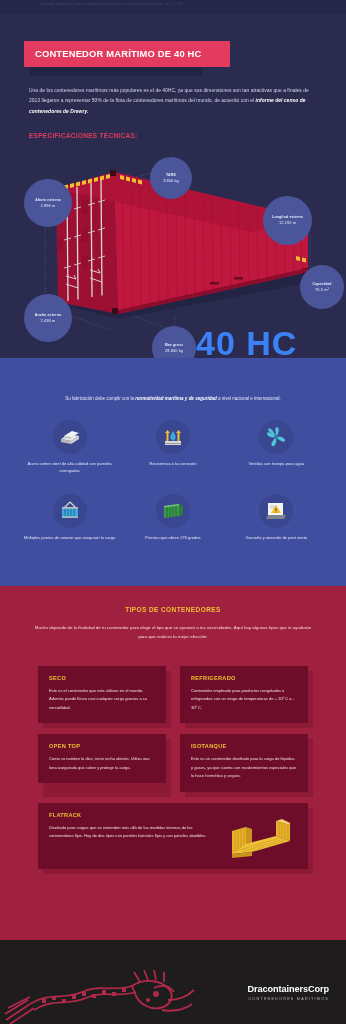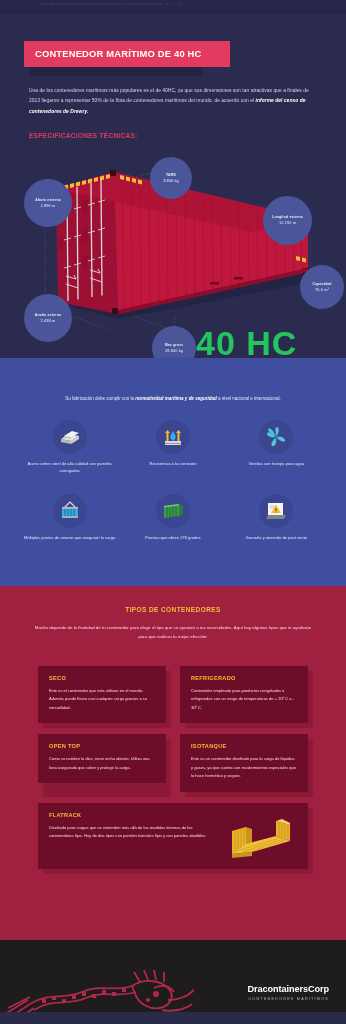--- a/index.html
+++ b/index.html
@@ -79,21 +79,21 @@
     letter-spacing: .35px;
   }
 
   
   .watermark {
     position: absolute;
     left: 196px; top: 312px;
     font-size: 34px;
     font-weight: bold;
     letter-spacing: 1px;
-    color: #22c55e;
+    color: #3b82f6;
     line-height: 1;
   }
 
   
   .cnt-wrap { position: absolute; top: 0; left: 0; width: 346px; height: 344px; }
 
   .badge {
     position: absolute;
     border-radius: 50%;
     background: #4a5699;
@@ -211,21 +211,21 @@
     line-height: 2.1;
     width: 100%;
   }
   .card.wide .card-body { width: 165px; }
   .flatrack-art { position: absolute; right: 14px; top: 14px; }
 
   
   .footer {
     position: absolute;
     top: 940px; left: 0;
-    width: 346px; height: 72px;
+    width: 346px; height: 84px;
     background: #1e1c1c;
     overflow: hidden;
   }
   .footer-brand {
     position: absolute;
     right: 17px; top: 44px;
     text-align: right;
   }
   .footer-name {
     font-size: 9.2px;

